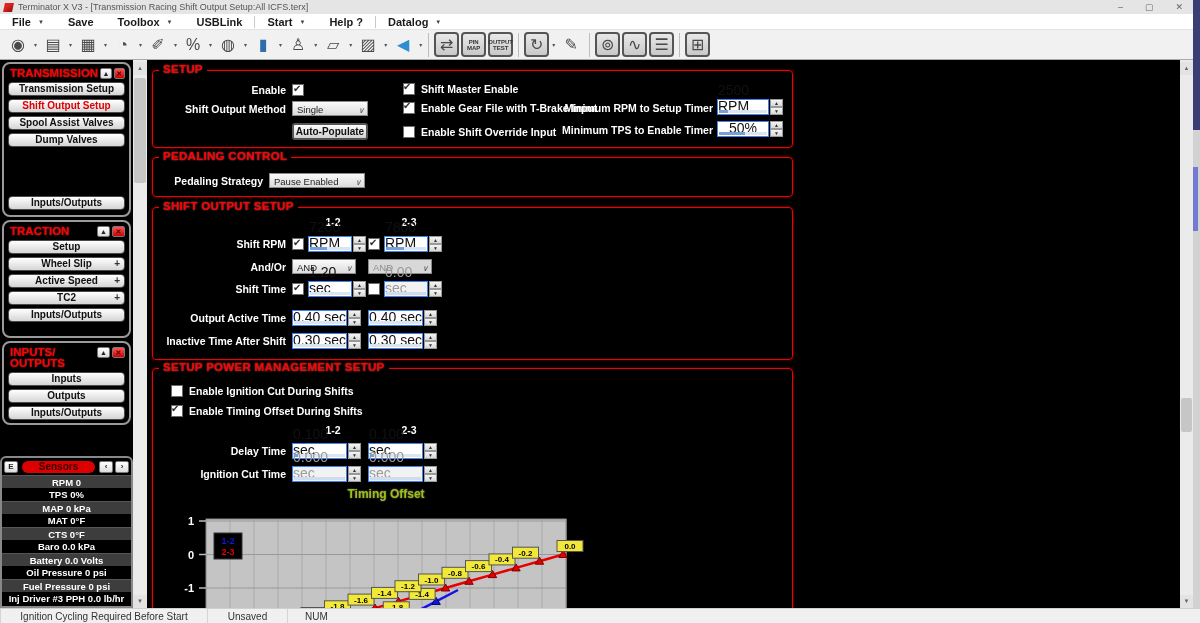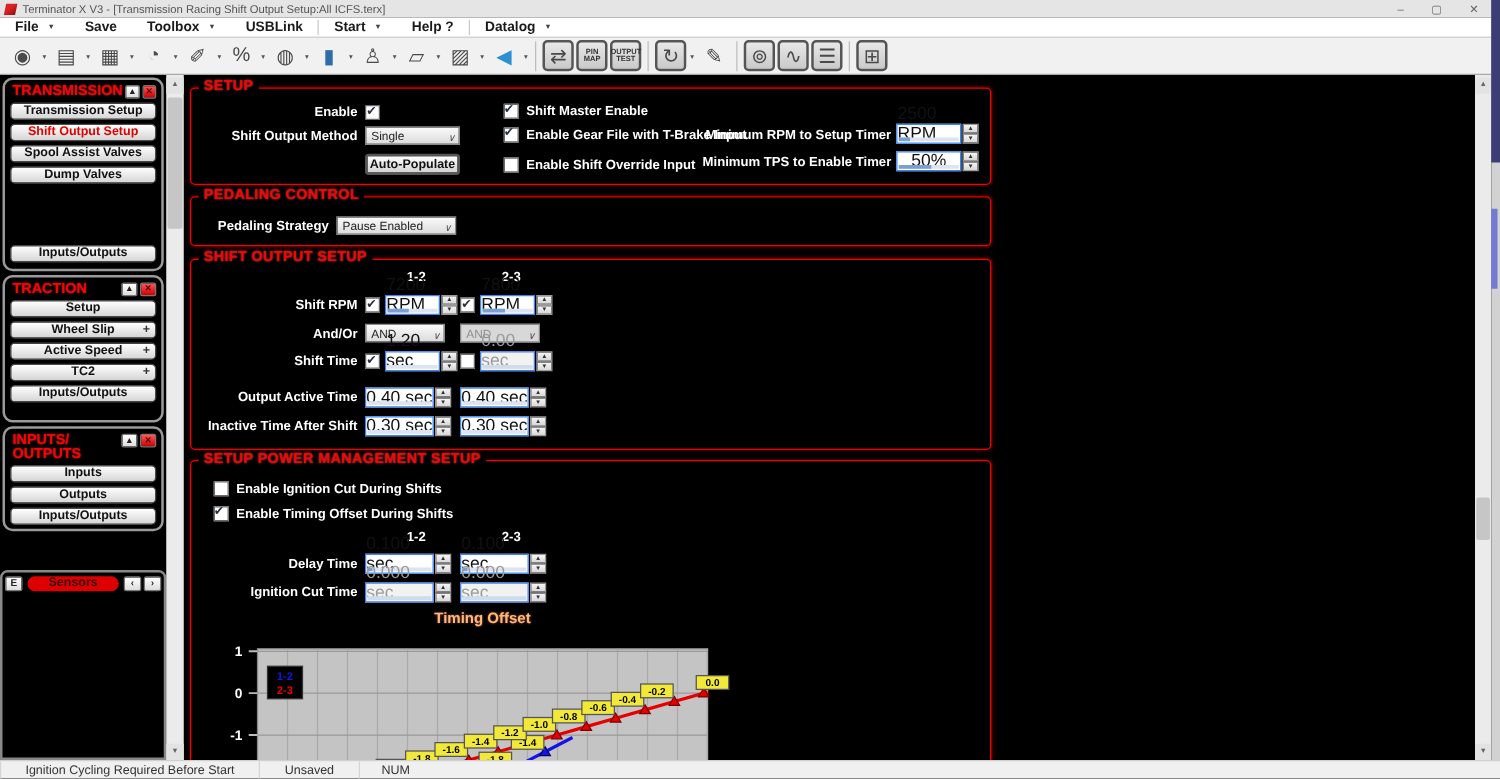--- a/index.html
+++ b/index.html
@@ -60,21 +60,21 @@
   .dd.dis{background:#d8d8d8;color:#8f8f8f}
   .spin{position:absolute;height:16px;display:flex}
   .sp-box{position:relative;background:#fff;border:1px solid #3b82f6;font-size:14px;color:#111;display:flex;align-items:flex-end;justify-content:center}
   .sp-track{position:absolute;left:1px;right:1px;bottom:1px;height:3px;background:#dbe4f0}
   .sp-bar{position:absolute;left:1px;bottom:1px;height:3px;width:0;background:#78a0d4}
   .sp-btns{width:13px;display:flex;flex-direction:column;margin-left:1px}
   .sp-btns b{flex:1;border:1px solid #999;background:linear-gradient(#f5f5f5,#d8d8d8);font-size:5px;color:#333;display:flex;align-items:center;justify-content:center}
   .spin.dis .sp-box{background:#f2f2f2;color:#9b9b9b}
   .spin.dis .sp-track{background:#cfdcec}
   .wbtn{position:absolute;border:2px solid #555;border-radius:3px;background:linear-gradient(#fff,#d2d2d2);font-size:10px;font-weight:bold;color:#111;text-align:center}
-  .ctitle{position:absolute;text-align:center;color:#fdba74;font-weight:bold;font-size:12px;text-shadow:0 0 2px rgba(255,120,120,.7)}
+  .ctitle{position:absolute;text-align:center;color:#84cc16;font-weight:bold;font-size:12px;text-shadow:0 0 2px rgba(255,120,120,.7)}
   .csub{position:absolute;text-align:center;color:#fff;font-weight:bold;font-size:9px}
   
   .statusbar{position:absolute;left:0;top:608px;width:1200px;height:15px;background:#f0f0f0;border-top:1px solid #d0d0d0;display:flex;align-items:center;font-size:10px;color:#333}
   .statusbar .ready{padding-left:4px;flex:1}
   .scell{height:100%;border-left:1px solid #d5d5d5;display:flex;align-items:center;justify-content:center}
   
   .edge{position:absolute;left:1193px;top:0;width:7px;height:608px;background:#d2d2d2}
   .edge .navy{position:absolute;left:0;top:0;width:7px;height:130px;background:#3b3e74}
   .edge .ethumb{position:absolute;left:0px;top:167px;width:5px;height:64px;background:#7479d1}
 </style>
@@ -210,20 +210,32 @@
       </div>
     </div>
 
   <div class="sensors">
     <div class="shead">
       <span class="sqbtn">E</span>
       <span class="spill">Sensors</span>
       <span class="sqbtn">‹</span>
       <span class="sqbtn" style="margin-left:2px">›</span>
     </div>
+    <div id="sensor-rows">
+        <div class="srow g">RPM 0</div>
+        <div class="srow">TPS 0%</div>
+        <div class="srow g">MAP 0 kPa</div>
+        <div class="srow">MAT 0°F</div>
+        <div class="srow g">CTS 0°F</div>
+        <div class="srow">Baro 0.0 kPa</div>
+        <div class="srow g">Battery 0.0 Volts</div>
+        <div class="srow">Oil Pressure 0 psi</div>
+        <div class="srow g">Fuel Pressure 0 psi</div>
+        <div class="srow">Inj Driver #3 PPH 0.0 lb/hr</div>
+      </div>
   </div>
 
   <div class="vsb" style="left:133px;width:14px;height:548px">
     <span class="sbarrow" style="top:2px">▲</span>
     <span class="thumb" style="top:18px;height:105px"></span>
     <span class="sbarrow" style="bottom:0">▼</span>
   </div>
 
   <div class="gbox" style="left:152px;top:10px;width:641px;height:78px">
     <span class="gtitle">SETUP</span>

